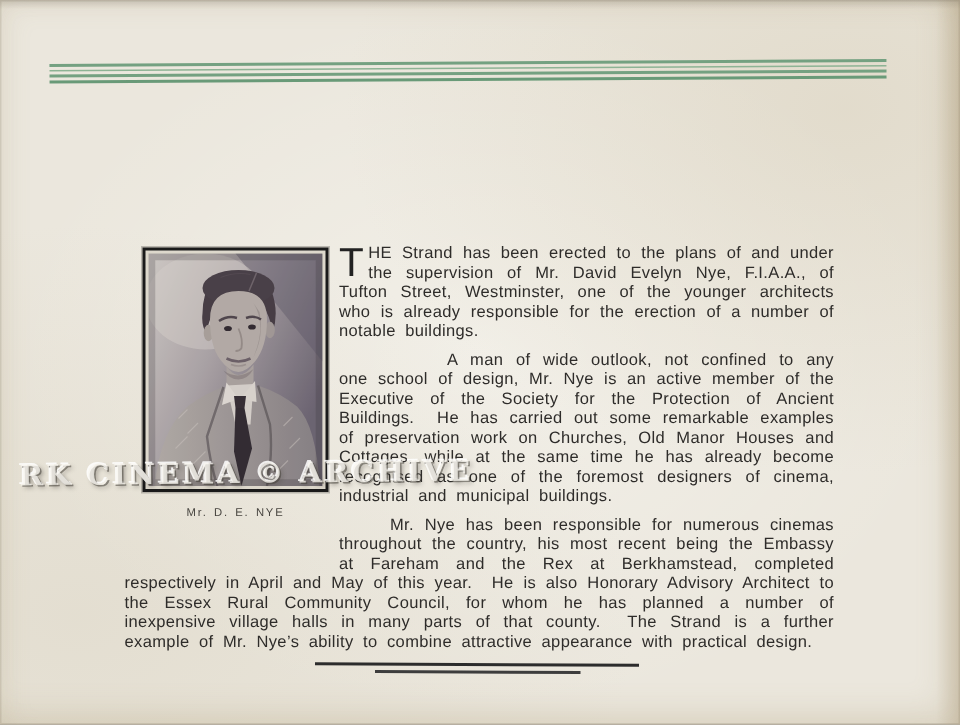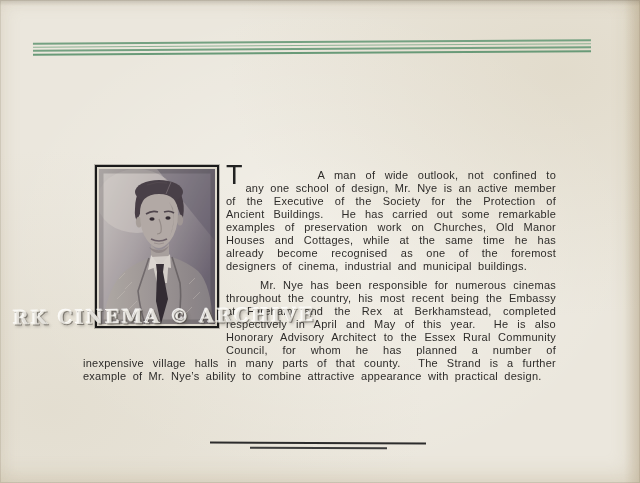--- a/index.html
+++ b/index.html
@@ -141,23 +141,24 @@
           <polygon points="52,88 70,87 68,114 58,114" fill="#d9d5cc"></polygon>
           <path d="M52,86 L60,97 L49,101 Z" fill="#e2ded5"></path>
           <path d="M71,85 L61,97 L72,99 Z" fill="#ddd9d0"></path>
           <path d="M57,95 L65,95 L64,103 L58,103 Z" fill="#332d31"></path>
           <path d="M58,103 L64,103 L69,130 L62,155 L57,132 Z" fill="#2f2a2e"></path>
 
           <rect width="116" height="155" fill="#7d5a82" opacity="0.06"></rect>
           <rect x="2" y="2" width="112" height="151" fill="none" stroke="#332e33" stroke-width="5" opacity="0.22"></rect>
         </svg>
       </div>
+      <figcaption class="caption">Mr. D. E. NYE</figcaption>
     </figure>
 
-    <p><span class="dropcap">T</span></p>
+    <p><span class="dropcap">T</span><span>HE Strand has been erected to the plans of and under the supervision of Mr. David Evelyn Nye, F.I.A.A., of Tufton Street, Westminster, one of the younger architects who is already responsible for the erection of a number of notable buildings.</span></p>
     <p class="p2">A man of wide outlook, not confined to any one school of design, Mr. Nye is an active member of the Executive of the Society for the Protection of Ancient Buildings.&nbsp; He has carried out some remarkable examples of preservation work on Churches, Old Manor Houses and Cottages, while at the same time he has already become recognised as one of the foremost designers of cinema, industrial and municipal buildings.</p>
     <p class="p3">Mr. Nye has been responsible for numerous cinemas throughout the country, his most recent being the Embassy at Fareham and the Rex at Berkhamstead, completed respectively in April and May of this year.&nbsp; He is also Honorary Advisory Architect to the Essex Rural Community Council, for whom he has planned a number of inexpensive village halls in many parts of that county.&nbsp; The Strand is a further example of Mr. Nye’s ability to combine attractive appearance with practical design.</p>
   </div>
 
   <div class="watermark">RK CINEMA © ARCHIVE</div>
 
   <div class="rule-a"></div>
   <div class="rule-b"></div>
 
   <div class="edge-right"></div>

